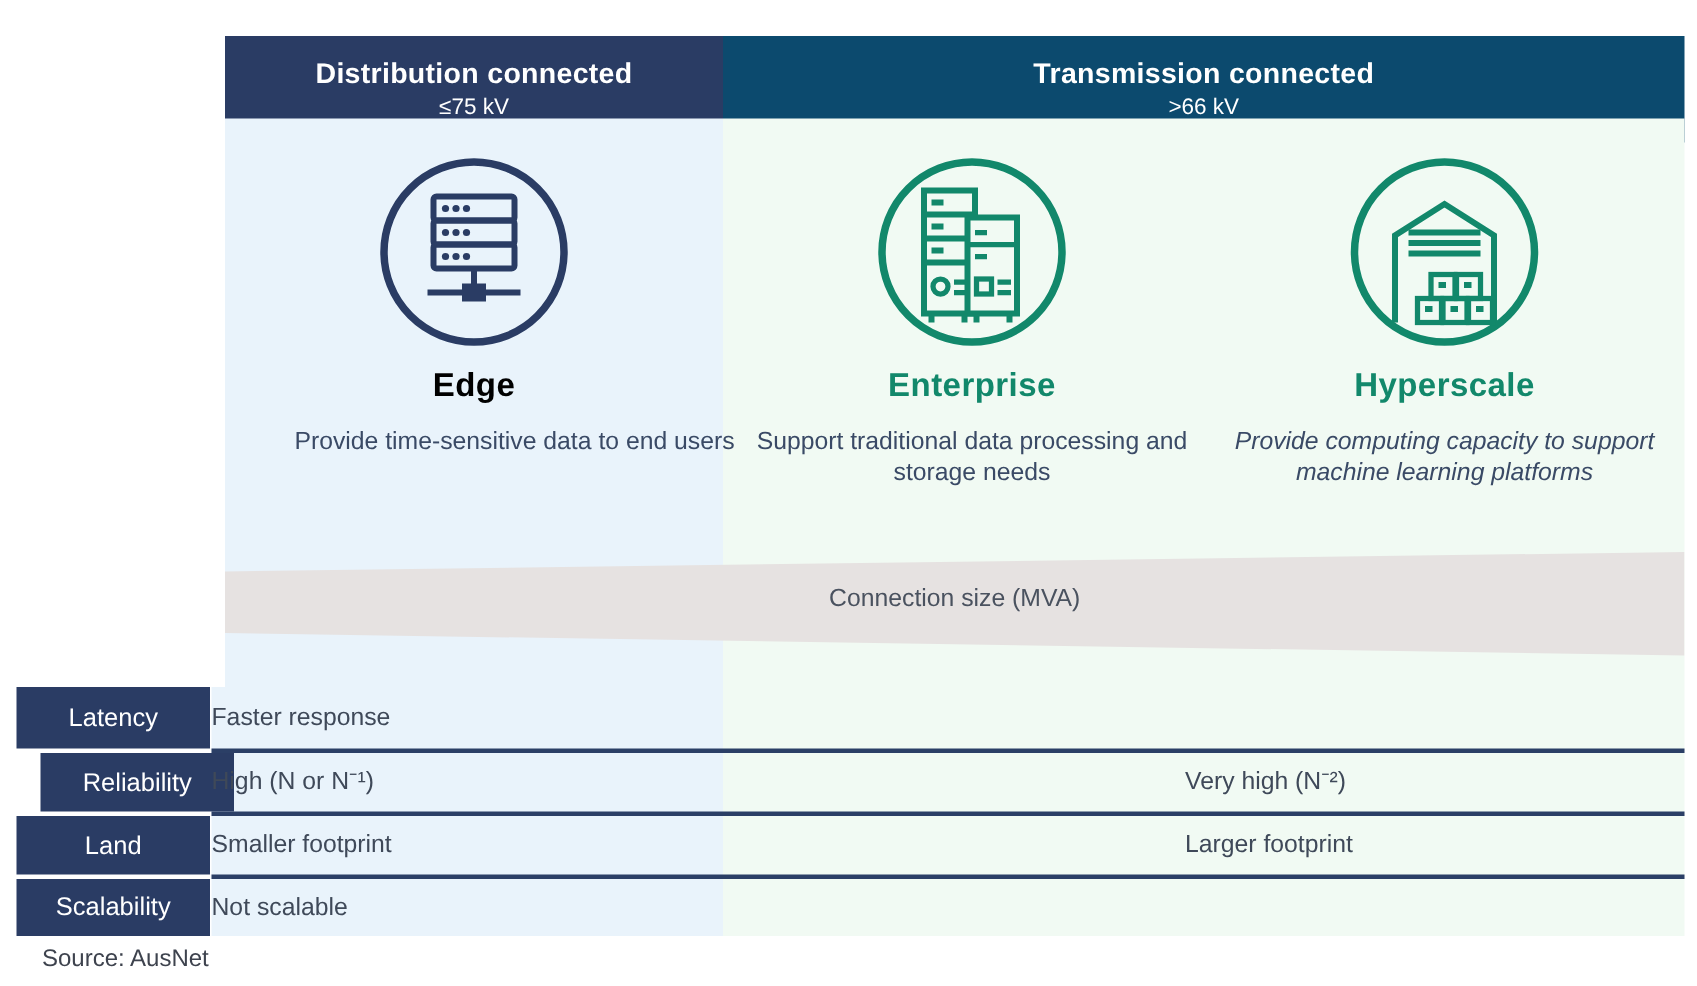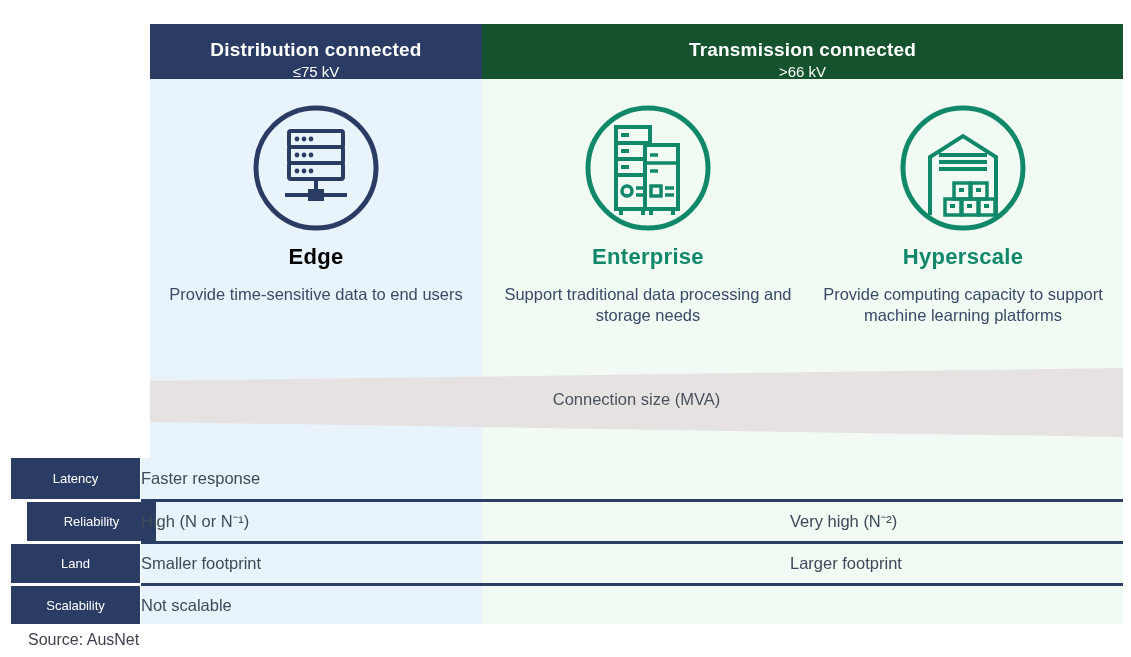--- a/index.html
+++ b/index.html
@@ -4,48 +4,48 @@
 <style>
   html,body { margin:0; padding:0; background:#ffffff; }
   .canvas {
     position:relative; width:1131px; height:657px; background:#ffffff;
     font-family:"Liberation Sans", sans-serif; overflow:hidden;
   }
   
   .hdr { position:absolute; top:8px; height:71px; color:#fff; display:flex;
          flex-direction:column; align-items:center; justify-content:center; gap:2px;margin-top:16px; }
   .hdr-left  { left:150px; width:332px; background:#2A3C64; }
-  .hdr-right { left:482px; width:641px; background:#14532d; }
+  .hdr-right { left:482px; width:641px; background:#0c4a6e; }
   .hdr-title { font-weight:bold; font-size:19px; letter-spacing:.2px; }
   .hdr-sub   { font-size:15px; }
   
   .panel { position:absolute; top:79px; height:545px; }
   .panel-blue  { left:150px; width:332px; background:#E9F3FB; }
   .panel-green { left:482px; width:641px; background:#F1FAF3; }
   .rows-ext { position:absolute; left:141px; top:458px; width:9px; height:166px; background:#E9F3FB; }
   
   .col-icon { position:absolute; top:103px; width:130px; height:130px; }
   .icon-edge { left:251px; } .icon-ent { left:583px; } .icon-hyp { left:898px; }
   .col-title { position:absolute; top:244px; font-size:22px; font-weight:bold;
                text-align:center; letter-spacing:.3px; }
   .title-edge { left:151px; width:330px; color:#000000; }
   .title-ent  { left:488px; width:320px; color:#12886B; }
   .title-hyp  { left:813px; width:300px; color:#12886B; }
   .col-desc { position:absolute; top:284px; font-size:16.5px; line-height:21px;
               text-align:center; color:#3A4A66; }
-  .desc-edge { left:151px; width:330px; }
+  .desc-edge { left:151px; width:330px;padding-left:27px; }
   .desc-ent  { left:483px; width:330px; }
-  .desc-hyp  { left:808px; width:310px; }
+  .desc-hyp  { left:808px; width:310px;font-style:italic; }
   
   .wedge-svg { position:absolute; left:150px; top:365px; width:973px; height:75px; }
   .wedge-label { position:absolute; left:150px; top:388px; width:973px; height:22px;
                  line-height:22px; text-align:center; font-size:16.5px; color:#4A525F; }
   
   .row-label { position:absolute; left:11px; width:129px; background:#2A3C64; color:#fff;
-               display:flex; align-items:center; justify-content:center; font-size:13px; }
+               display:flex; align-items:center; justify-content:center; font-size:17px; }
   .rl-0 { top:458px; height:41px; } .rl-1 { top:502px; height:39px;margin-left:16px; }
   .rl-2 { top:544px; height:39px; } .rl-3 { top:586px; height:38px; }
   .row-sep { position:absolute; left:141px; width:982px; height:3px; background:#2B3F66; }
   .sep-0 { top:499px; } .sep-1 { top:541px; } .sep-2 { top:583px; }
   .row-val { position:absolute; height:22px; line-height:22px; font-size:16.5px;
              color:#3F4959; text-align:left; }
   .val-left  { left:141px; width:341px; }
   .val-right { left:790px; width:333px; }
   .vt-0 { top:467px; } .vt-1 { top:510px; } .vt-2 { top:552px; } .vt-3 { top:594px; }
   .source { position:absolute; left:28px; top:631px; font-size:16px; color:#3E434E; }

